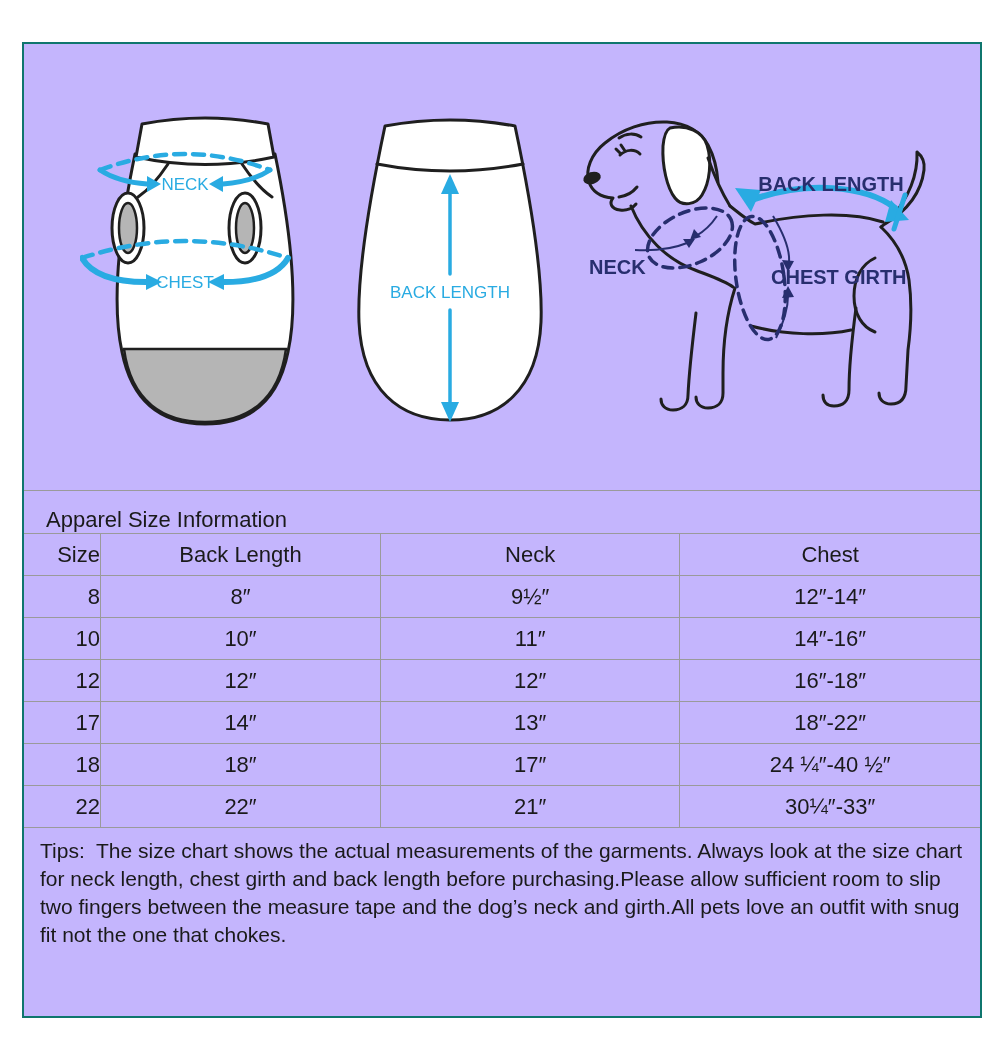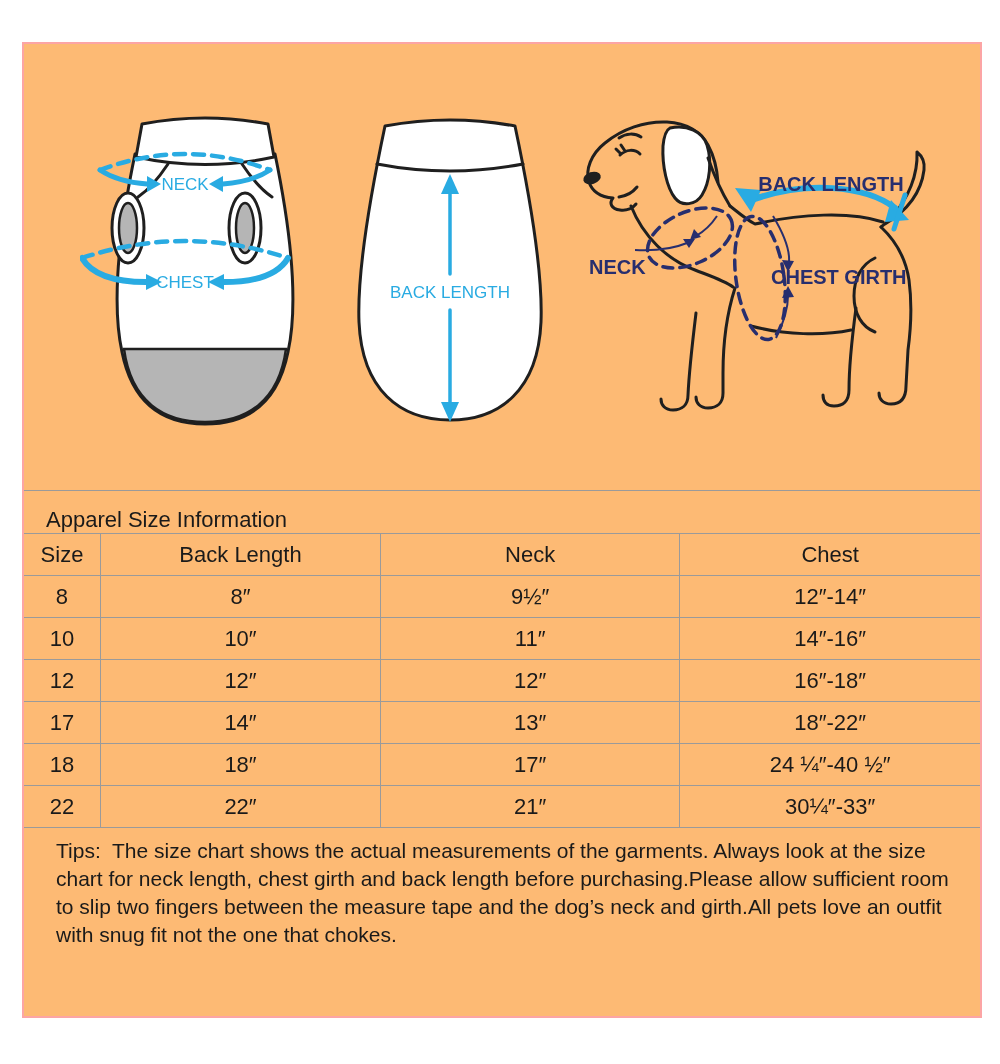--- a/index.html
+++ b/index.html
@@ -1,30 +1,30 @@
 <!DOCTYPE html>
 <html style="--cyan: #29ABE2; --navy: #272E6E;"><head>
 <meta charset="utf-8">
 <style>
   html,body{margin:0;padding:0;background:#ffffff;}
   body{width:1000px;height:1064px;position:relative;font-family:"Liberation Sans",sans-serif;color:#1a1a1a;}
-  .frame{position:absolute;left:22px;top:42px;width:956px;height:972px;border:2px solid #fca5a5;background:#fdba74;box-sizing:content-box;}
+  .frame{position:absolute;left:22px;top:42px;width:956px;height:972px;border:2px solid #0f766e;background:#c4b5fd;box-sizing:content-box;}
   .illus{position:relative;width:100%;height:446px;}
   .illus svg{position:absolute;}
   .svg-front{left:56px;top:68px;}
   .svg-back{left:321px;top:68px;}
   .svg-dog{left:551px;top:54px;}
   .title-row{height:42px;border-top:1px solid #9a9a9a;display:flex;align-items:flex-end;padding-left:22px;font-size:22px;}
   table{border-collapse:collapse;width:100%;table-layout:fixed;font-size:22px;}
   th,td{border:1px solid #9a9a9a;text-align:center;padding:0;height:41px;font-weight:400;}
   th{height:41px;}
-  th:first-child,td:first-child{border-left:none;width:8%;}
+  th:first-child,td:first-child{border-left:none;width:8%;text-align:right;}
   th:last-child,td:last-child{border-right:none;}
   col.c1{width:8%}col.c2{width:29.3%}col.c3{width:31.3%}col.c4{width:31.4%}
-  .tips{padding:9px 14px 0 32px;font-size:21px;line-height:28px;}
+  .tips{padding:9px 14px 0 16px;font-size:21px;line-height:28px;}
   .outline{fill:none;stroke:#1f1f1f;stroke-width:3;stroke-linecap:round;stroke-linejoin:round;}
   .outline-f{fill:#ffffff;stroke:#1f1f1f;stroke-width:3;stroke-linejoin:round;}
   .grayfill{fill:#b5b5b5;stroke:#1f1f1f;stroke-width:2.5;}
   .cy{stroke:var(--cyan);fill:none;stroke-linecap:round;}
   .cy-dash{stroke:var(--cyan);fill:none;stroke-width:4.5;stroke-dasharray:11 8;stroke-linecap:round;}
   .cy-fill{fill:var(--cyan);}
   .cy-text{fill:var(--cyan);font-size:17px;font-weight:400;}
   .nv-dash{stroke:var(--navy);fill:none;stroke-width:3.5;stroke-dasharray:10 7;stroke-linecap:round;}
   .nv-thin{stroke:var(--navy);fill:none;stroke-width:2;}
   .nv-fill{fill:var(--navy);}

